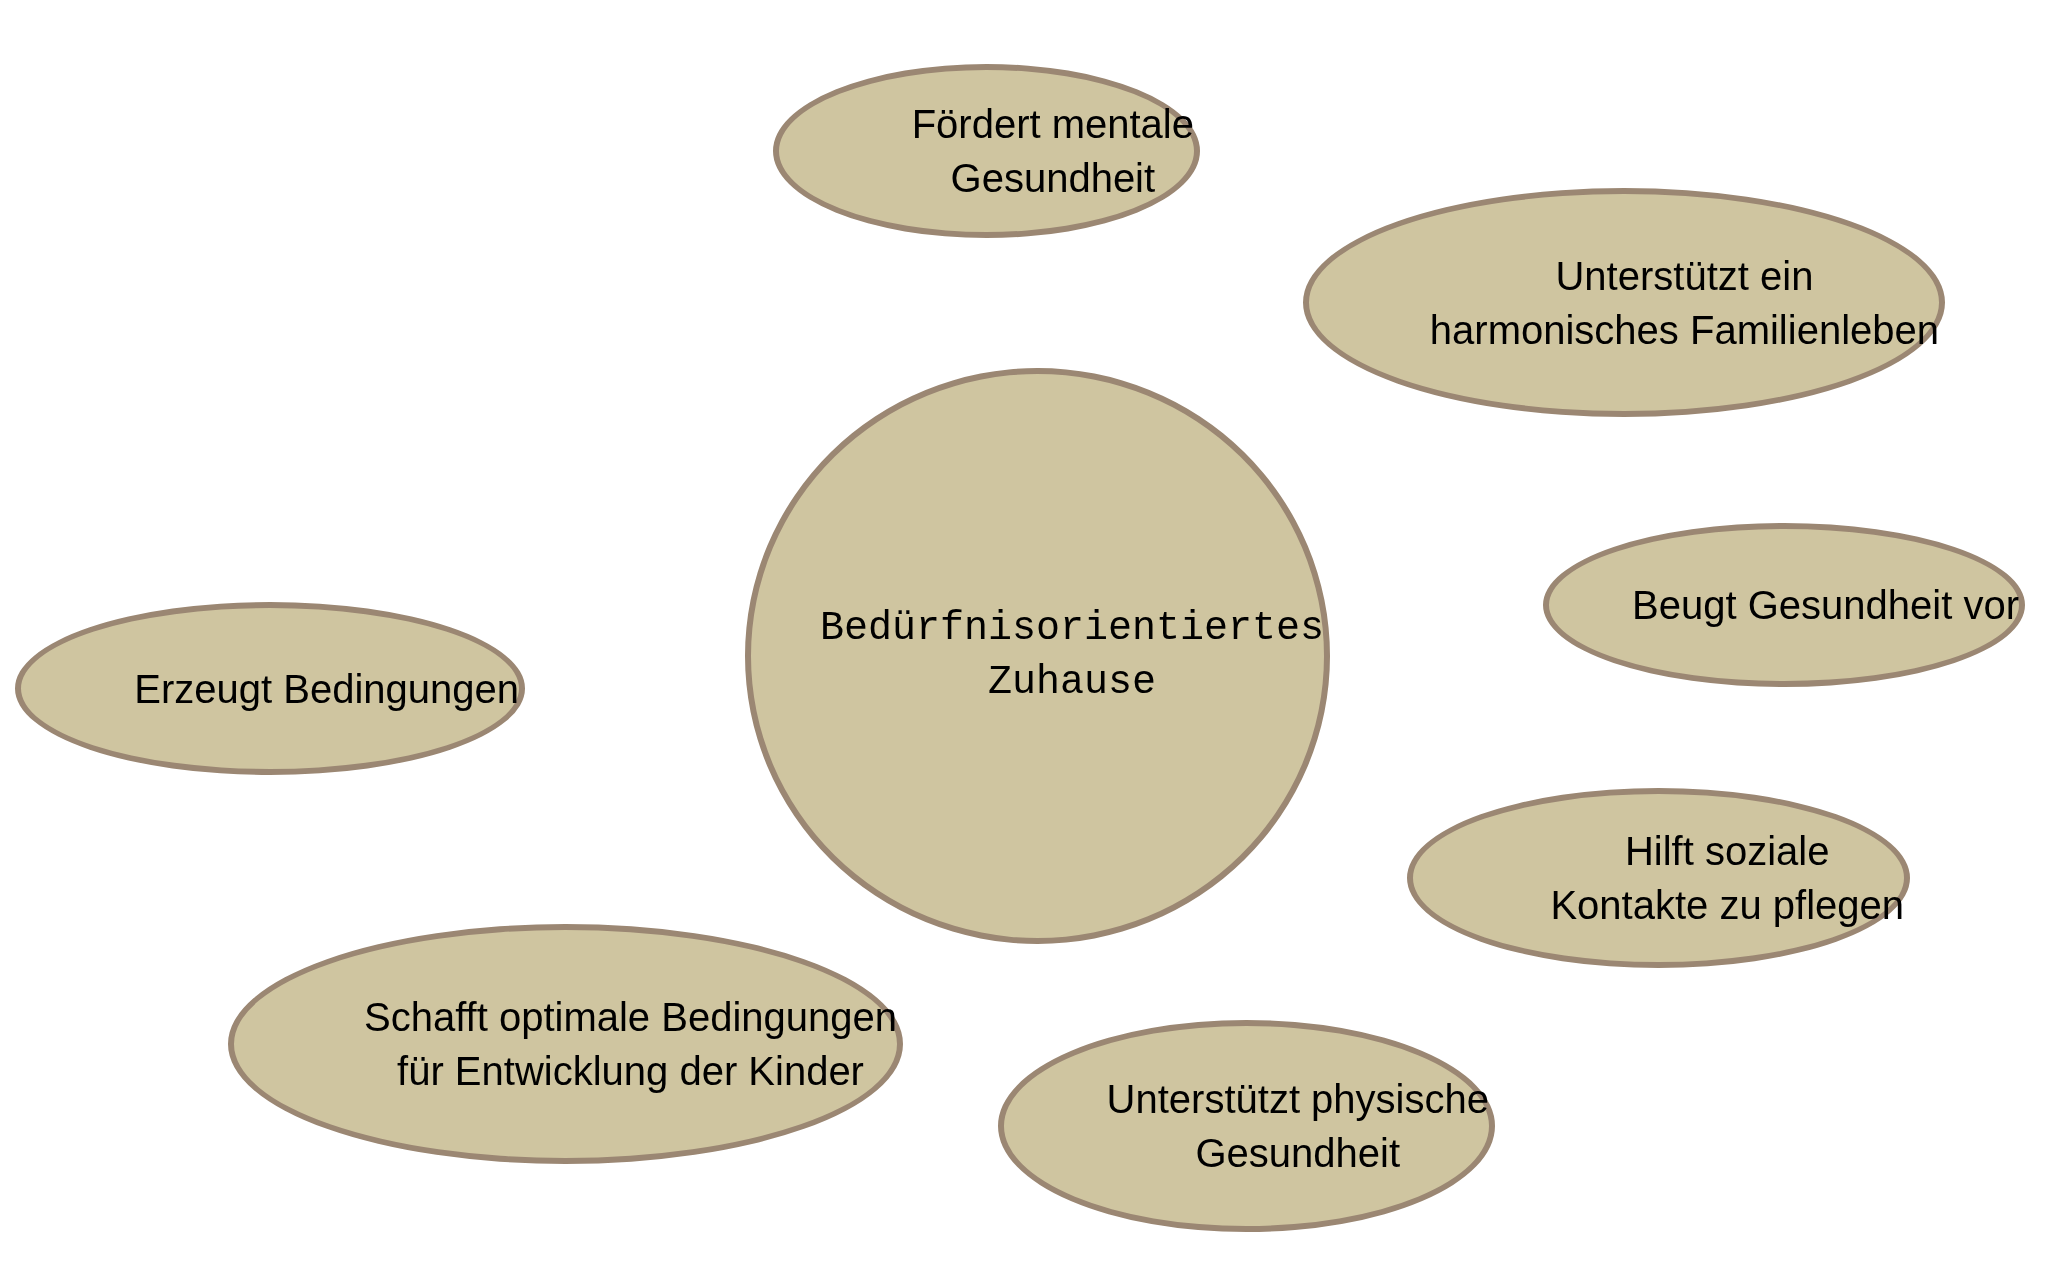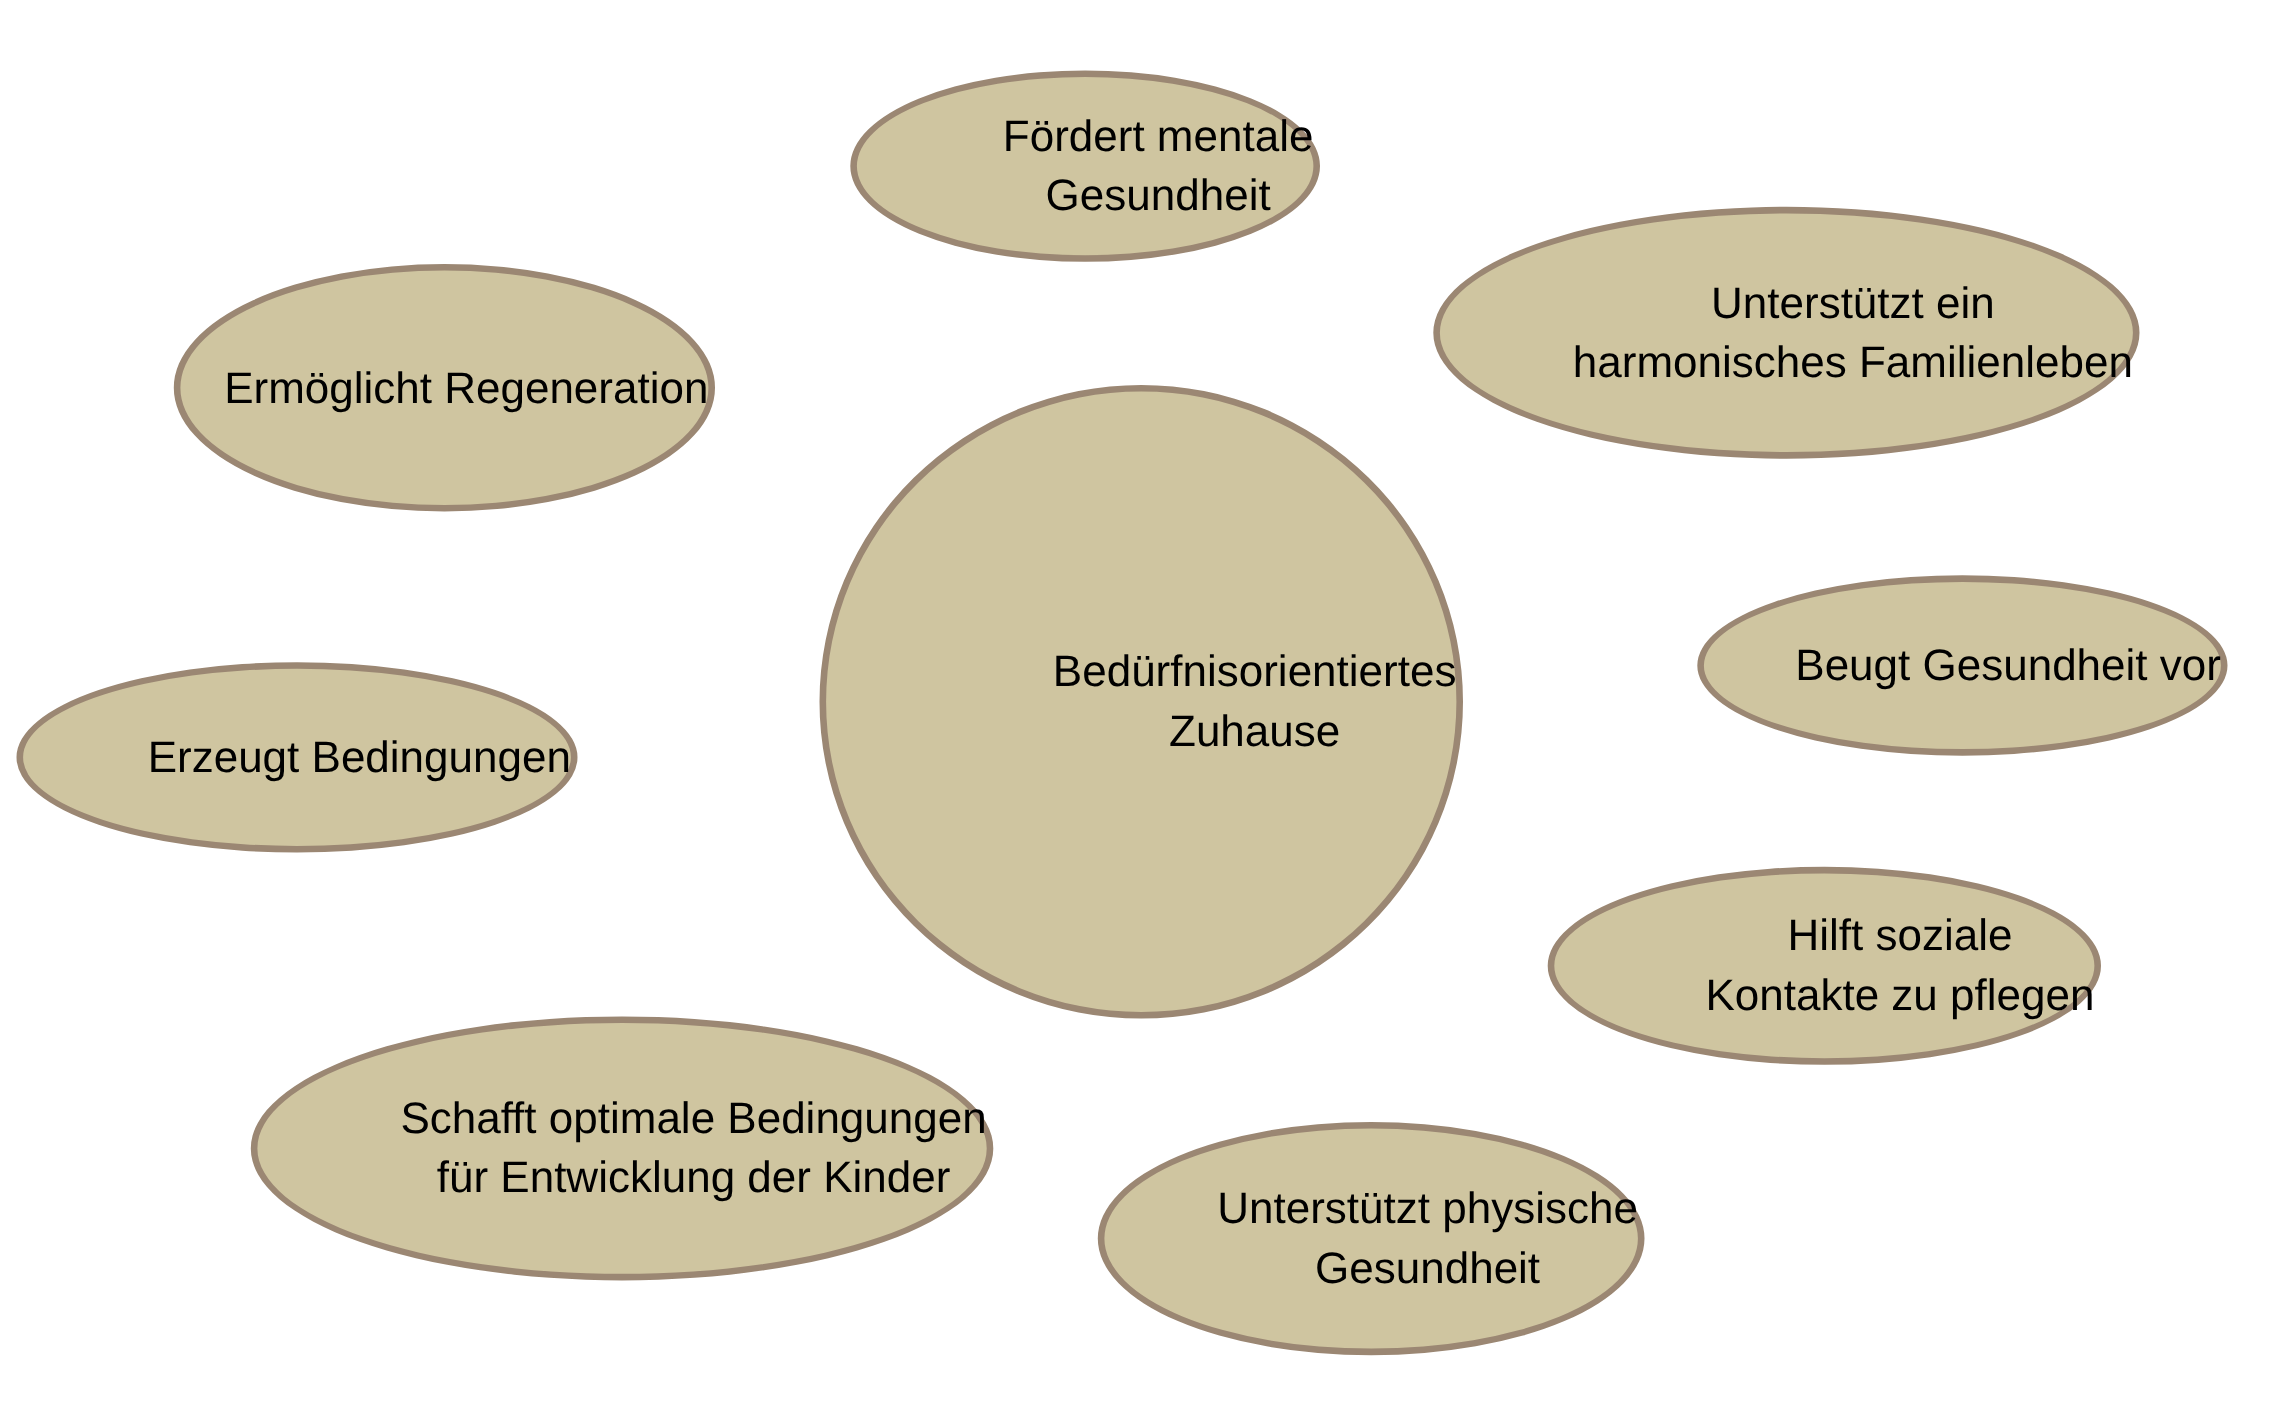--- a/index.html
+++ b/index.html
@@ -24,21 +24,21 @@
     display: flex;
     align-items: center;
     justify-content: flex-end;
     text-align: center;
     color: #000000;
     font-size: 40px;
     line-height: 1.35;
     white-space: pre-line;
   }
   
-  .n-center       { left: 745px;  top: 350px;  width: 585px; height: 576px; }
+  .n-center       { left: 745px;  top: 368px;  width: 585px; height: 576px; font-family: Liberation Mono, monospace; }
   .n-foerdert     { left: 773px;  top: 64px;   width: 427px; height: 174px; }
   .n-familie      { left: 1303px; top: 188px;  width: 642px; height: 229px; }
   .n-ermoeglicht  { left: 158px;  top: 240px;  width: 492px; height: 225px; }
   .n-beugt        { left: 1543px; top: 523px;  width: 482px; height: 164px; }
   .n-erzeugt      { left: 15px;   top: 602px;  width: 510px; height: 173px; }
   .n-hilft        { left: 1407px; top: 788px;  width: 503px; height: 180px; }
   .n-schafft      { left: 228px;  top: 924px;  width: 675px; height: 240px; }
   .n-physische    { left: 998px;  top: 1020px; width: 497px; height: 212px; }
 </style>
 </head>
@@ -54,23 +54,20 @@
   <div class="node n-foerdert">
     <span>Fördert mentale
 Gesundheit</span>
   </div>
 
   <div class="node n-familie">
     <span>Unterstützt ein
 harmonisches Familienleben</span>
   </div>
 
-  <div class="node n-ermoeglicht">
-    <span>Ermöglicht Regeneration</span>
-  </div>
 
   <div class="node n-beugt">
     <span>Beugt Gesundheit vor</span>
   </div>
 
   <div class="node n-erzeugt">
     <span>Erzeugt Bedingungen</span>
   </div>
 
   <div class="node n-schafft">

